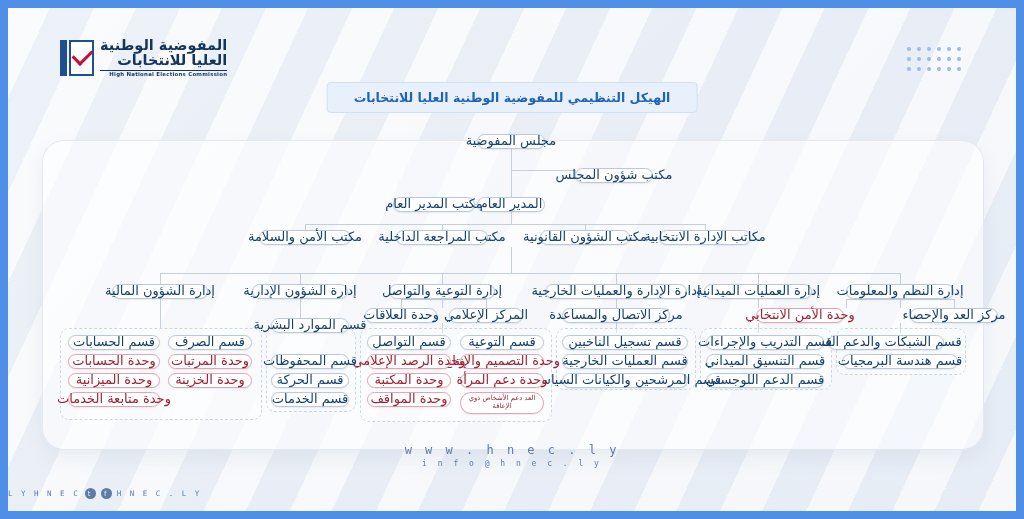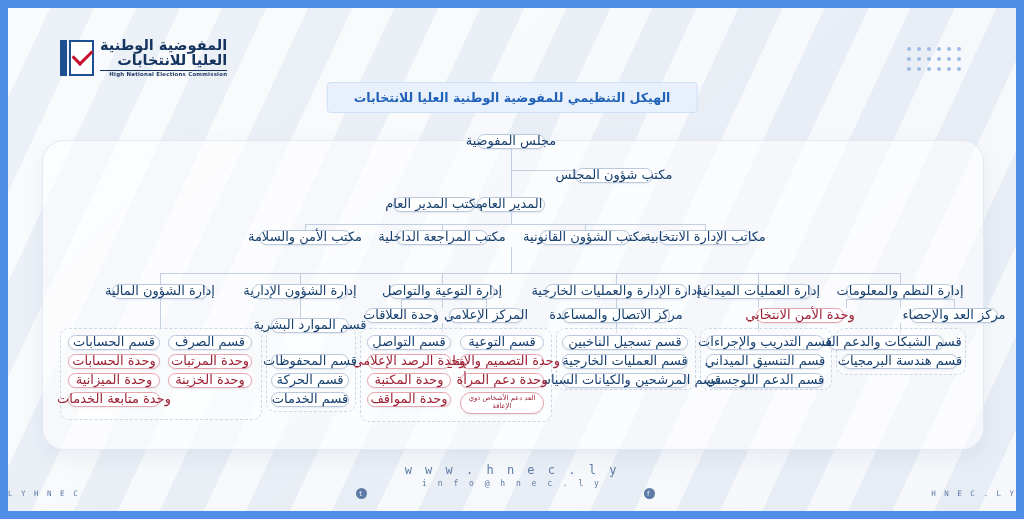--- a/index.html
+++ b/index.html
@@ -89,21 +89,21 @@
   
   .grp{
     position:absolute;border:1px dashed #ccd7e6;border-radius:9px;
     background:rgba(255,255,255,0.35);z-index:2;
   }
 
   
   .footer{position:absolute;left:0;right:0;bottom:12px;text-align:center;}
   .f1{font-size:12px;color:#5c7ba6;letter-spacing:3px;font-family:"DejaVu Sans Mono","Liberation Mono",monospace;}
   .f2{font-size:8px;color:#5c7ba6;letter-spacing:3px;font-family:"DejaVu Sans Mono","Liberation Mono",monospace;margin-top:2px;}
-  .social{margin-top:0;display:flex;align-items:center;justify-content:space-between;gap:5px;font-size:7.5px;color:#5c7ba6;letter-spacing:2px;font-family:"DejaVu Sans Mono","Liberation Mono",monospace;}
+  .social{margin-top:20px;display:flex;align-items:center;justify-content:flex-start;gap:5px;font-size:7.5px;color:#5c7ba6;letter-spacing:2px;font-family:"DejaVu Sans Mono","Liberation Mono",monospace;}
   .sico{width:11px;height:11px;border-radius:50%;background:#5c7ba6;color:#eef2f8;display:inline-flex;align-items:center;justify-content:center;font-size:7px;font-family:"DejaVu Sans","Liberation Sans",sans-serif;}
 </style>
 </head>
 <body>
 
 <div id="page">
   <div id="canvas">
 
     <div class="logo">
       <div class="logo-mark">

